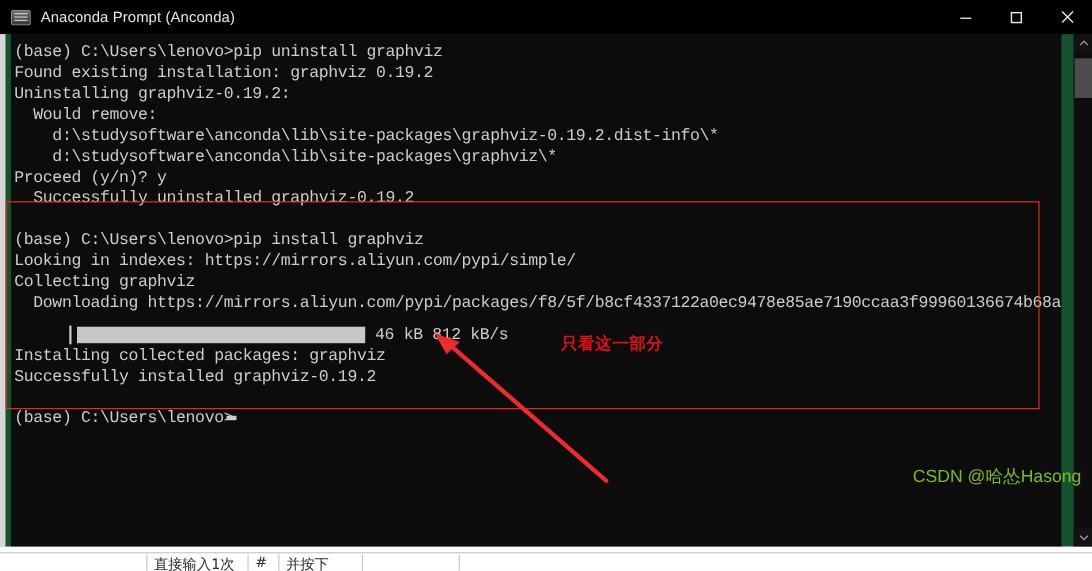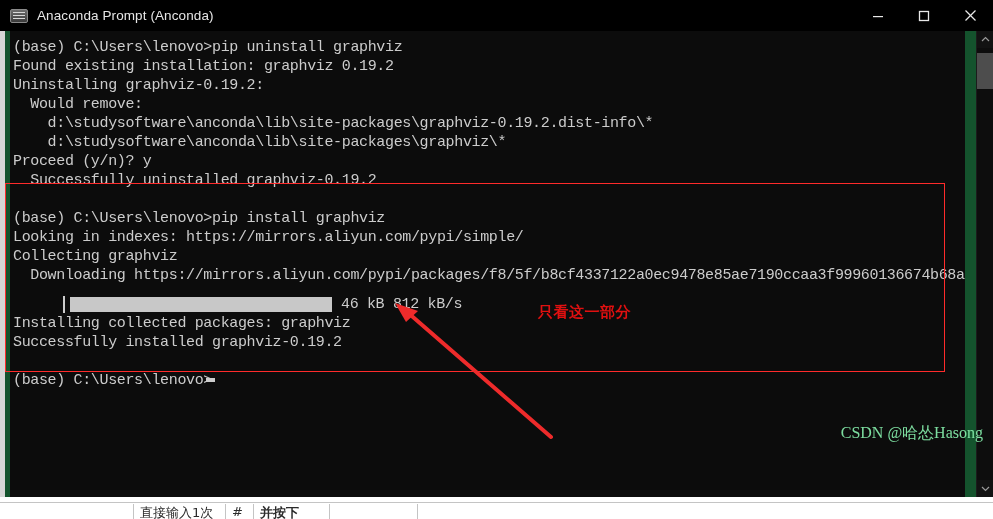--- a/index.html
+++ b/index.html
@@ -216,21 +216,21 @@
     left: 5px;
     top: 183px;
     width: 940px;
     height: 189px;
     border: 1.5px solid #ff2b2b;
     box-sizing: border-box;
     pointer-events: none;
   }
   .annot-text {
     position: absolute;
-    left: 538px;
+    left: 510px;
     top: 303px;
     color: #e01010;
     font-family: "DejaVu Sans", sans-serif;
     font-size: 15px;
     font-weight: bold;
     white-space: nowrap;
     letter-spacing: 0.5px;
   }
   .arrow-svg {
     position: absolute;
@@ -239,22 +239,22 @@
     width: 190px;
     height: 155px;
     pointer-events: none;
   }
 
   
   .watermark {
     position: absolute;
     right: 10px;
     bottom: 4px;
-    color: #86efac;
-    font-family: Liberation Serif, serif;
+    color: #84cc16;
+    font-family: Liberation Sans, sans-serif;
     font-size: 16px;
     white-space: nowrap;
     opacity: 0.92;
   }
 
   
   .bottom-strip {
     position: absolute;
     left: 0;
     top: 497px;
@@ -385,18 +385,18 @@
 
     <div class="watermark">CSDN @哈怂Hasong</div>
   </div>
 
   <div class="bottom-strip">
     <div class="bs-top-line"></div>
     <div class="bs-row">
       <div class="bs-spacer"></div>
       <div class="bs-cell" style="width:92px;">直接输入1次</div>
       <div class="bs-cell" style="width:28px;">#</div>
-      <div class="bs-cell" style="width:76px;font-weight:bold;">并按下</div>
+      <div class="bs-cell" style="width:76px;">并按下</div>
       <div class="bs-cell" style="width:88px;"></div>
     </div>
   </div>
 
 </div>
 
 </body></html>

